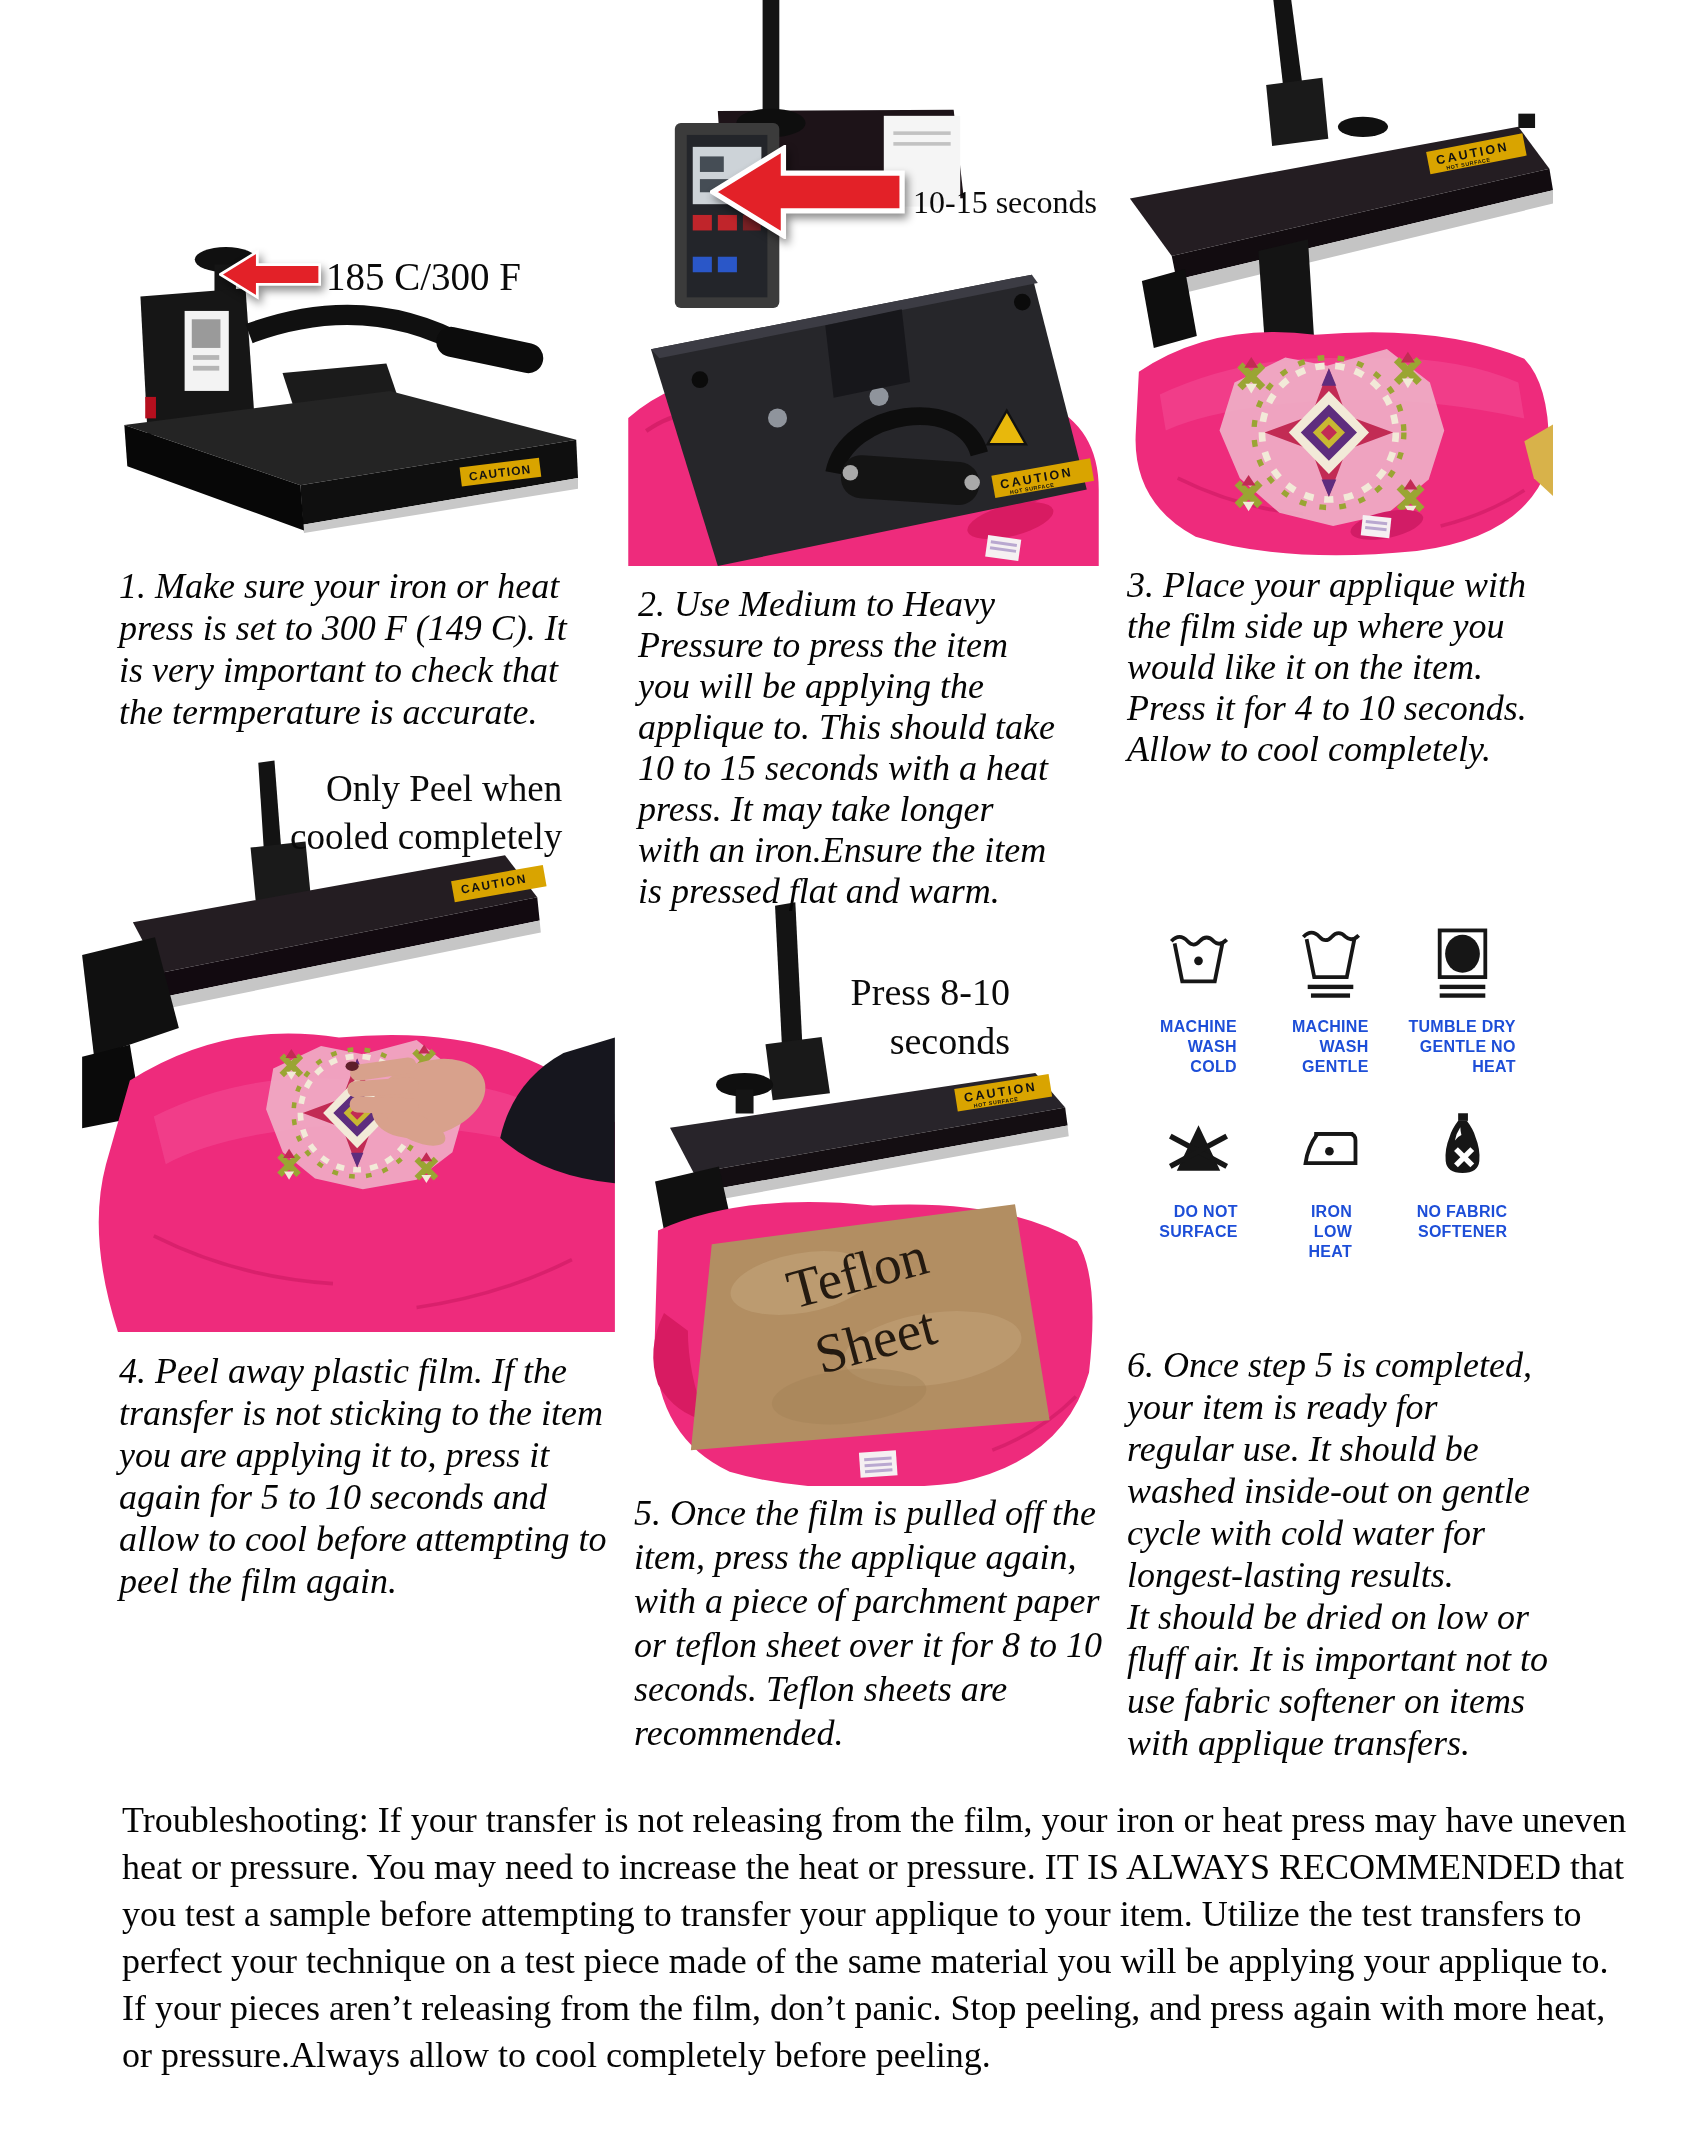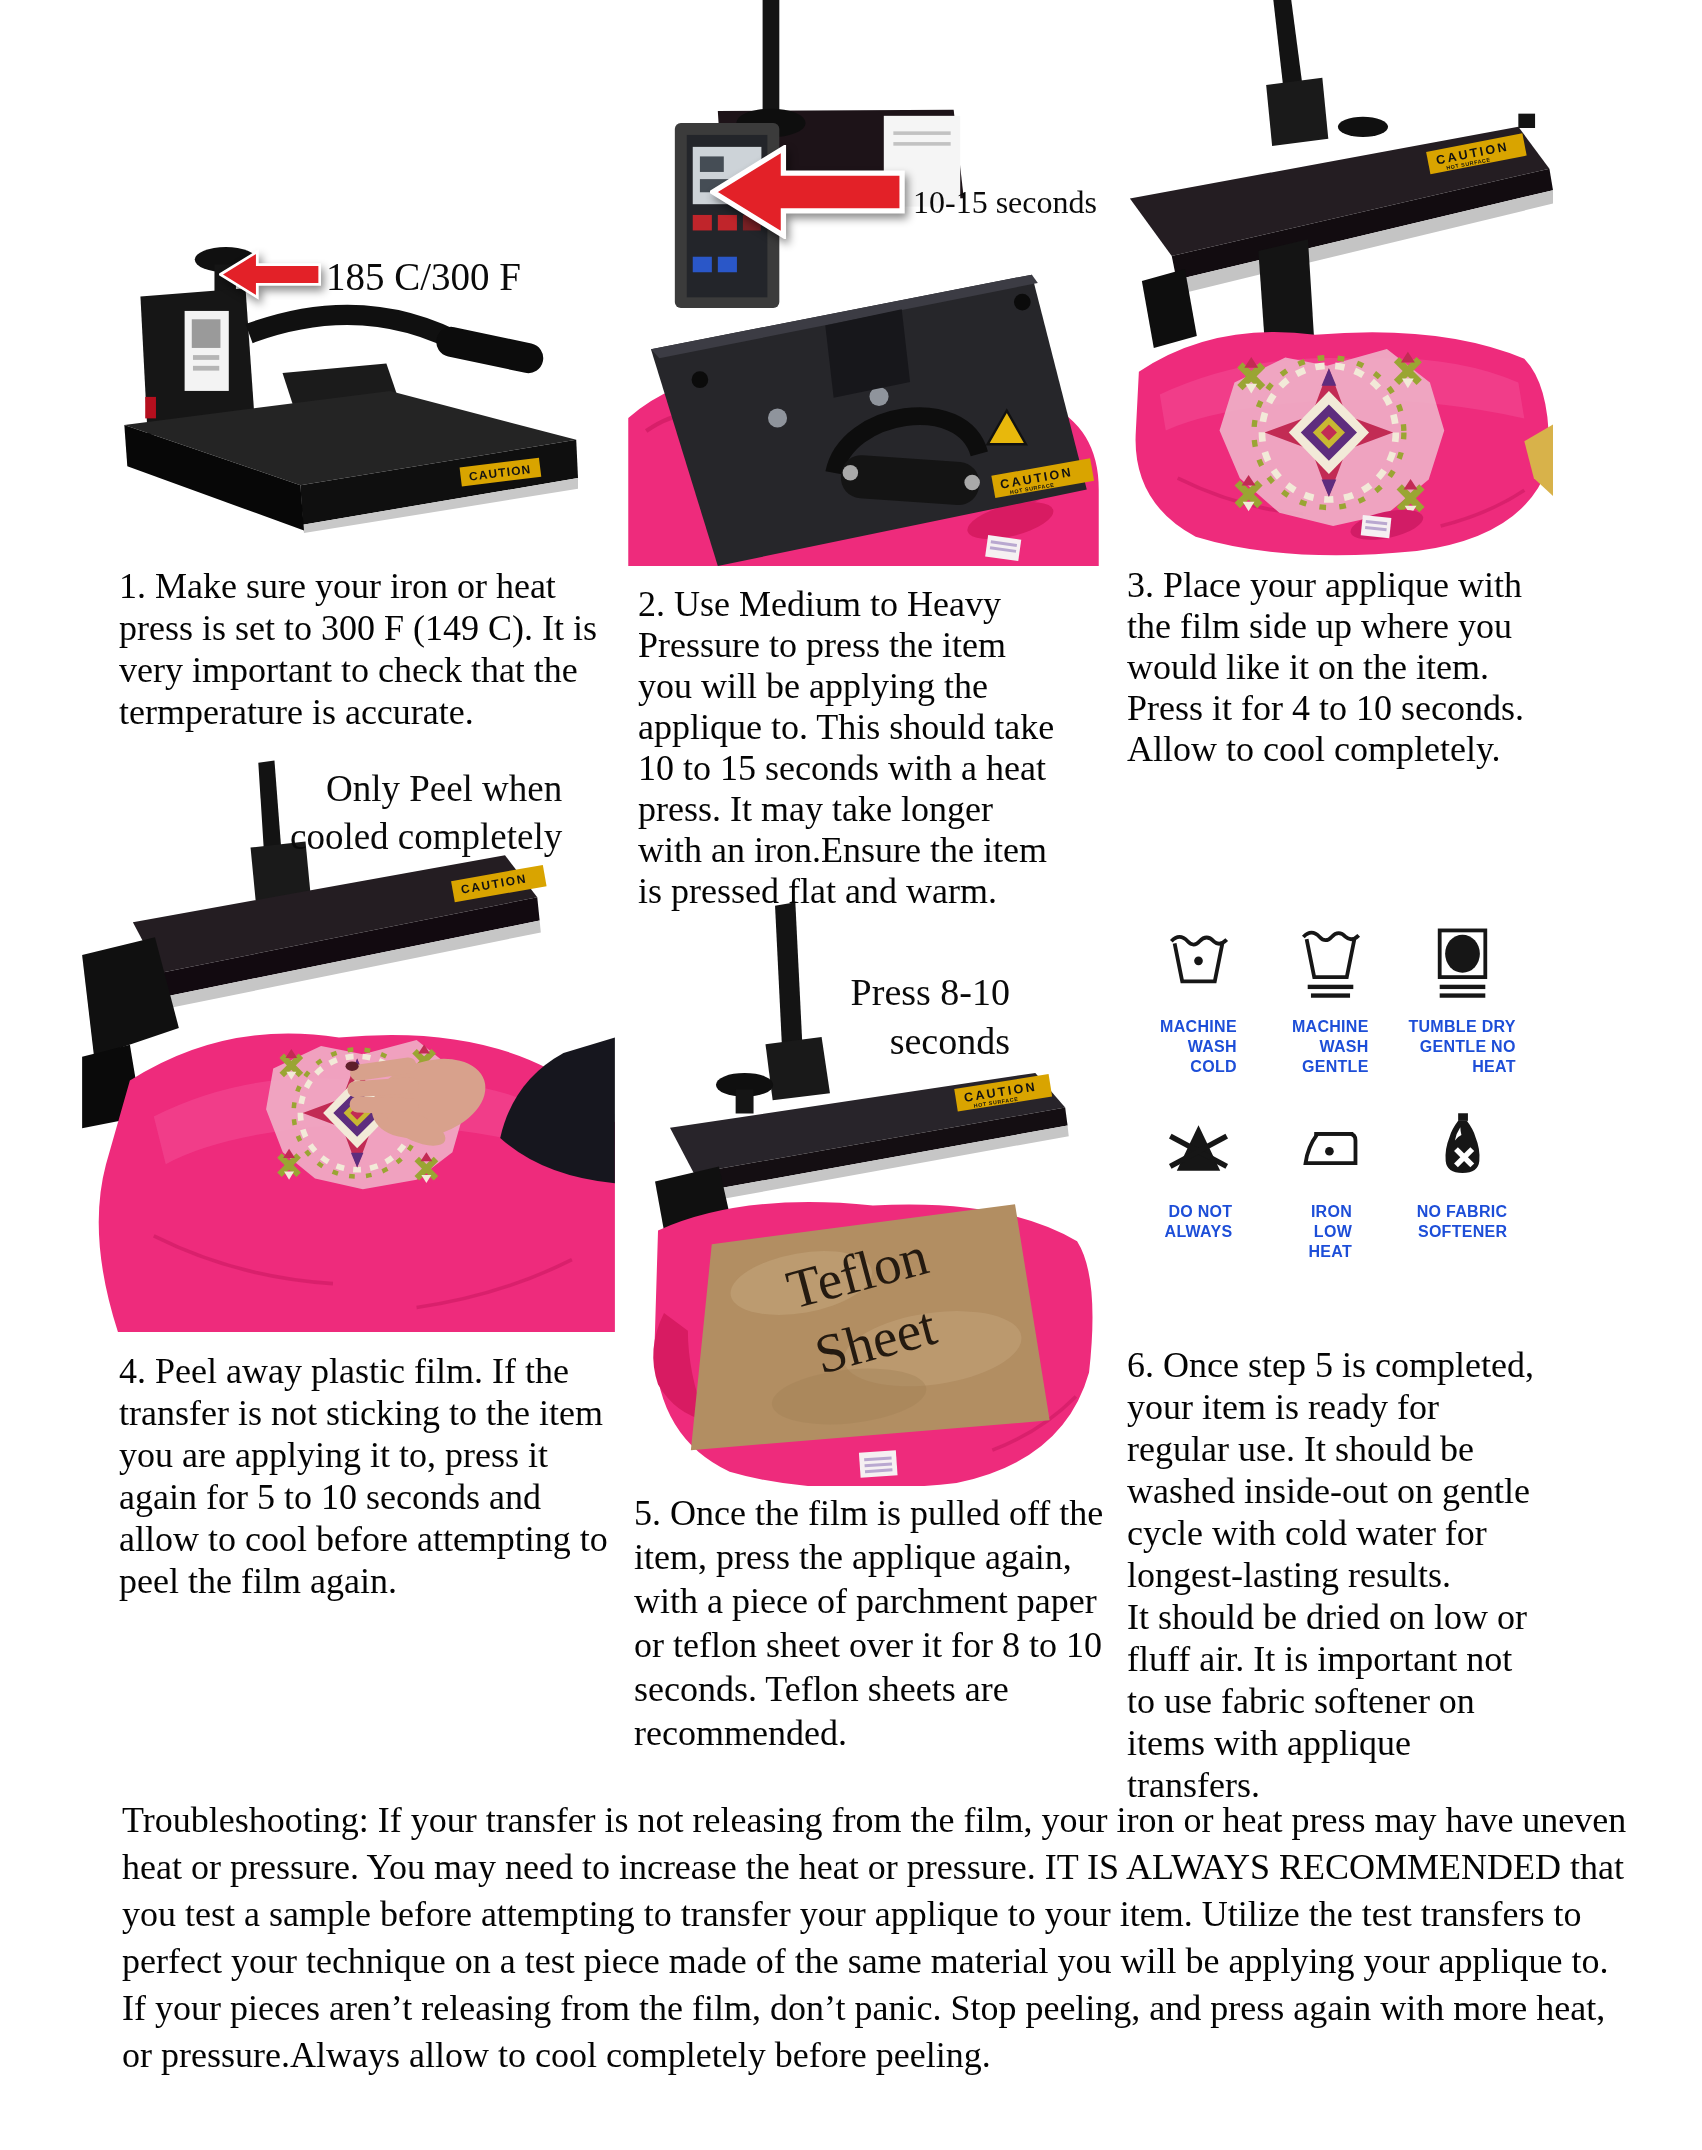--- a/index.html
+++ b/index.html
@@ -4,21 +4,21 @@
 <style>
   html,body{margin:0;padding:0;}
   body{
     width:1703px;height:2151px;position:relative;background:#ffffff;
     font-family:"Liberation Serif", serif;color:#000;overflow:hidden;
   }
   .fig{position:absolute;overflow:hidden;}
   .fig svg{display:block;width:100%;height:100%;}
   .step-text{
     position:absolute;font-size:36px;line-height:42px;color:#040404;
-    white-space:pre-line;letter-spacing:0px;
+    white-space:pre-line;letter-spacing:0px;font-style:italic;
   }
   #step1{left:119px;top:565px;width:478px;}
   #step2{left:638px;top:568px;width:425px;line-height:41px;margin-top:16px;}
   #step3{left:1127px;top:565px;width:418px;line-height:41px;}
   #step4{left:119px;top:1350px;width:502px;line-height:42px;}
   #step5{left:634px;top:1491px;width:482px;line-height:44px;}
   #step6{left:1127px;top:1344px;width:422px;}
   #troubleshooting{
     position:absolute;left:122px;top:1797px;width:1511px;
     font-size:36px;line-height:47px;color:#040404;
@@ -281,21 +281,21 @@
 GENTLE NO
 HEAT</div>
   </div>
   <div class="care-cell">
     <svg viewBox="0 0 120 140">
       <polygon points="60,28 100,112 20,112" fill="#161616"></polygon>
       <line x1="8" y1="48" x2="112" y2="104" stroke="#161616" stroke-width="10"></line>
       <line x1="112" y1="48" x2="8" y2="104" stroke="#161616" stroke-width="10"></line>
     </svg>
     <div class="care-label">DO NOT
-ALWAYS</div>
+SURFACE</div>
   </div>
   <div class="care-cell">
     <svg viewBox="0 0 120 140">
       <path d="M 36,44 L 94,44 Q 106,44 106,56 L 106,98 L 14,98 Q 18,68 36,44 Z" fill="none" stroke="#161616" stroke-width="7"></path>
       <line x1="30" y1="44" x2="102" y2="44" stroke="#161616" stroke-width="7"></line>
       <circle cx="58" cy="76" r="8" fill="#161616"></circle>
     </svg>
     <div class="care-label">IRON
 LOW
 HEAT</div>

